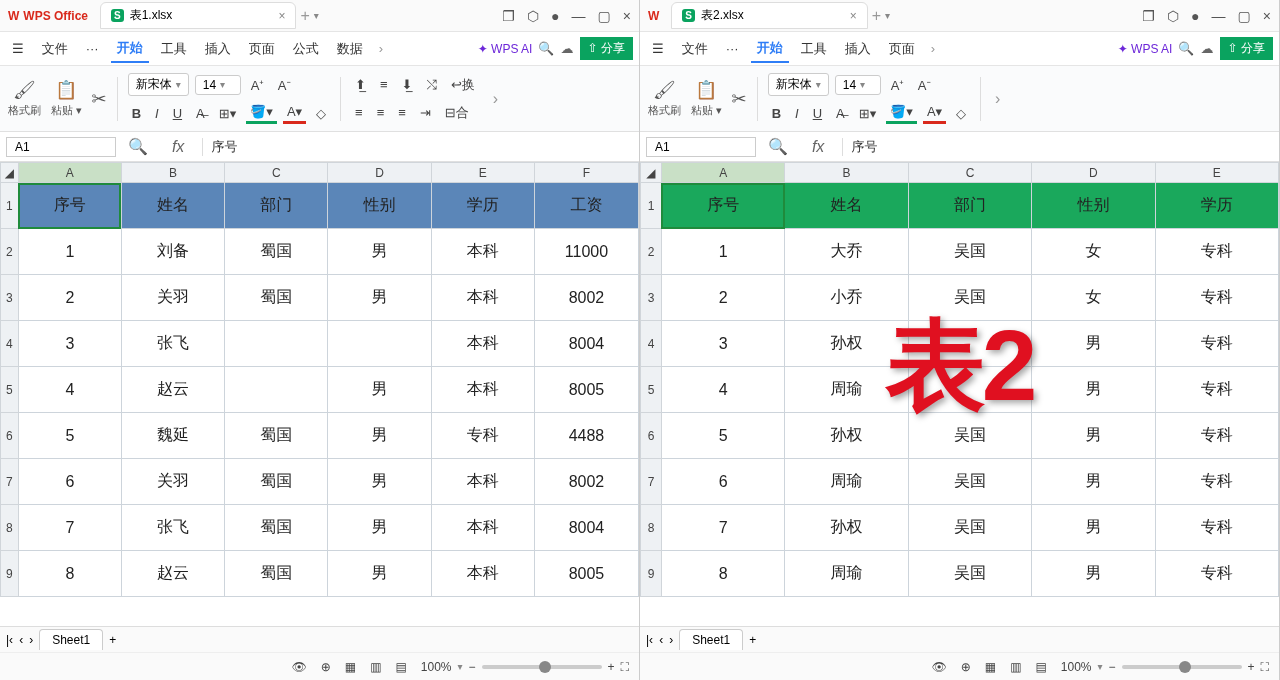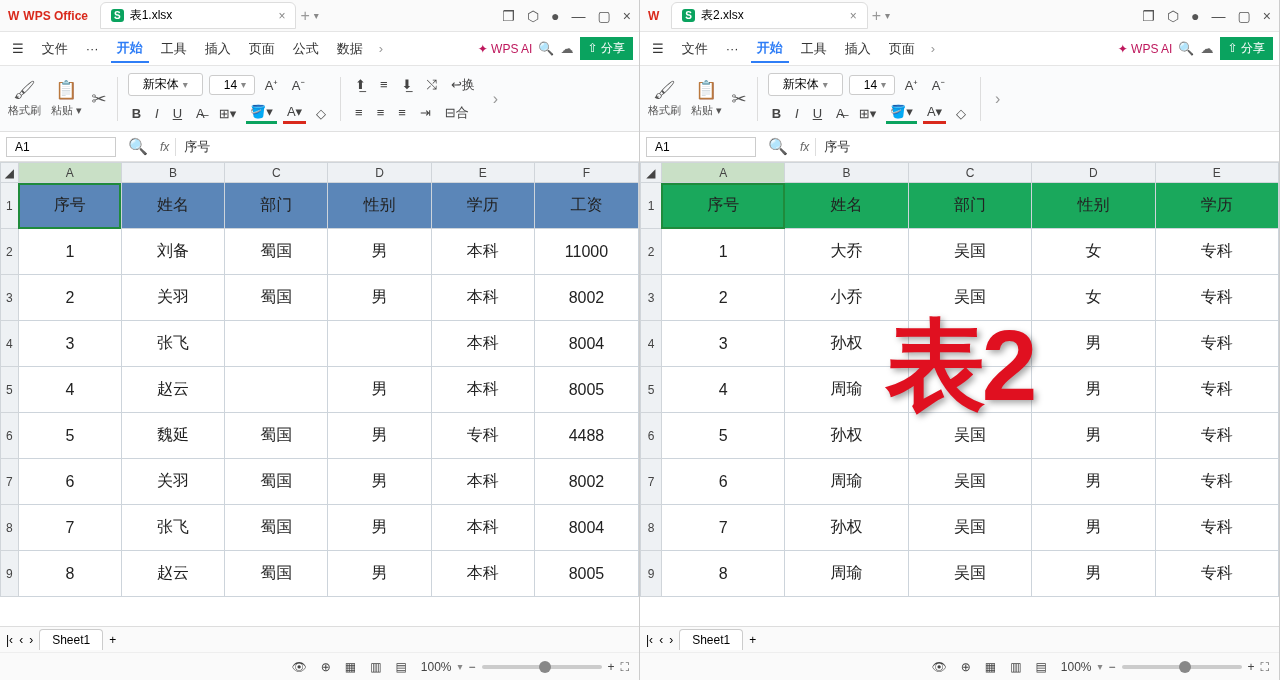--- a/index.html
+++ b/index.html
@@ -10,32 +10,32 @@
 .tab { display:flex; align-items:center; background:#fff; border:1px solid #ddd; border-radius:6px 6px 0 0; padding:4px 10px; font-size:12px; gap:6px;}
 .tab .sicon{background:#0aa35f;color:#fff;border-radius:3px;padding:1px 3px;font-size:10px;font-weight:bold;}
 .tab .x{color:#888;margin-left:100px;}
 .tb-spacer{flex:1;}
 .tb-icons{display:flex;gap:12px;align-items:center;color:#555;font-size:14px;}
 .tb-icons span{cursor:pointer;}
 .menubar{height:34px;display:flex;align-items:center;padding:0 6px;gap:6px;border-bottom:1px solid #e5e5e5;background:#fff;font-size:13px;}
 .menubar .mi{padding:4px 6px;color:#333;}
 .menubar .mi.active{color:#2e7df6;border-bottom:2px solid #2e7df6;font-weight:bold;}
 .menubar .rspace{flex:1;}
-.wpsai{color:#be185d;font-size:12px;}
+.wpsai{color:#6d28d9;font-size:12px;}
 .share{background:#0aa35f;color:#fff;border-radius:0;padding:3px 8px;font-size:12px;}
 .ribbon{height:66px;display:flex;align-items:center;padding:4px 8px;gap:10px;border-bottom:1px solid #e0e0e0;background:#fafbfc;overflow:hidden;}
 .rgroup{display:flex;flex-direction:column;align-items:center;font-size:11px;color:#555;gap:2px;}
 .rgroup .ic{font-size:18px;}
 .sep{width:1px;height:44px;background:#ddd;}
-.fontbox{display:flex;align-items:center;border:1px solid #ccc;border-radius:3px;padding:2px 14px;font-size:12px;background:#fff;gap:4px;}
+.fontbox{display:flex;align-items:center;border:1px solid #ccc;border-radius:3px;padding:2px 7px;font-size:12px;background:#fff;gap:4px;}
 .smbtn{font-size:13px;padding:2px 4px;color:#444;}
 .row{display:flex;gap:6px;align-items:center;}
 .fbar{height:30px;display:flex;align-items:center;border-bottom:1px solid #e0e0e0;}
 .namebox{width:110px;border:1px solid #ccc;margin:0 6px;padding:2px 8px;font-size:12px;background:#fff;}
-.fx{font-style:italic;color:#666;margin:0 6px;font-size:12px;}
+.fx{font-style:italic;color:#666;margin:0 18px;font-size:16px;}
 .fval{font-size:13px;color:#333;padding-left:8px;border-left:1px solid #ddd;}
 .grid{flex:1;overflow:hidden;position:relative;}
 table{border-collapse:collapse;width:100%;}
 .colh{background:#eef1f4;font-size:12px;color:#444;text-align:center;height:20px;border:1px solid #d0d5da;}
 .colh.sel{background:#c9e0c6;}
 .rowh{background:#eef1f4;font-size:12px;color:#444;text-align:center;width:18px;border:1px solid #d0d5da;}
 td.cell{border:1px solid #cdd4db;height:46px;text-align:center;font-size:16px;color:#222;width:106px;}
 .hdr-blue{background:#5b86b8;color:#fff;font-size:18px;}
 .hdr-green{background:#1aa85c;color:#fff;font-size:18px;}
 .selcell{outline:2px solid #1f8b3c;outline-offset:-2px;}

